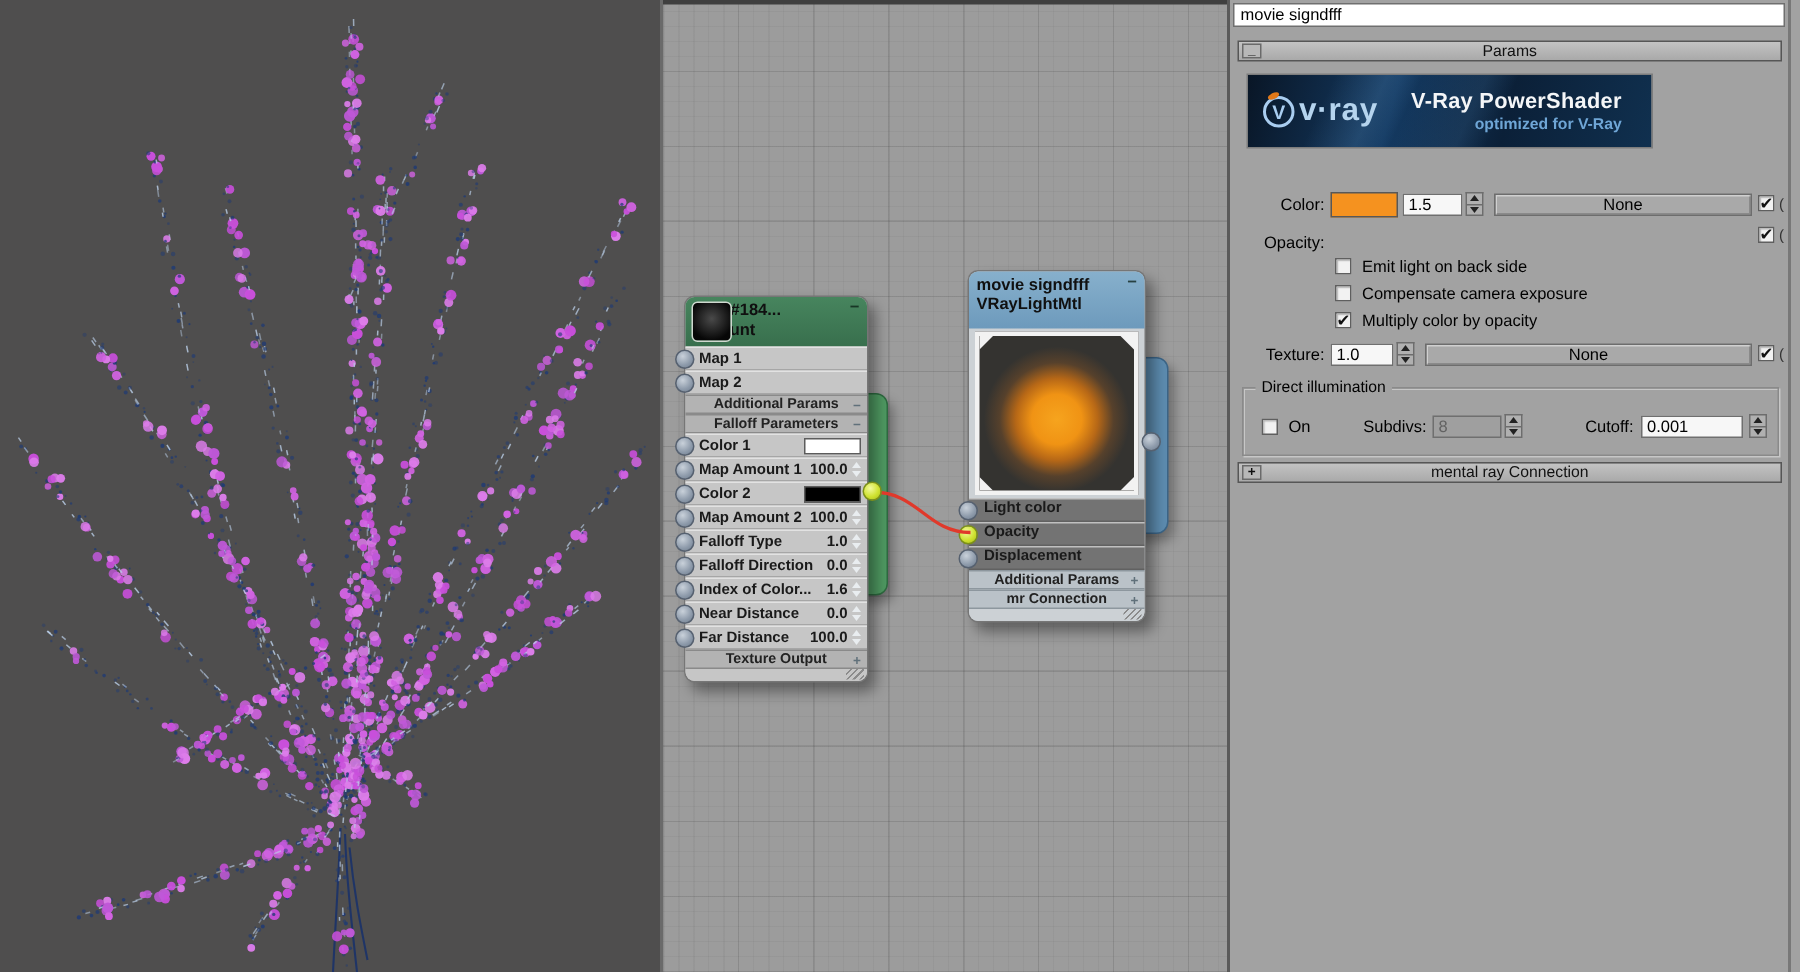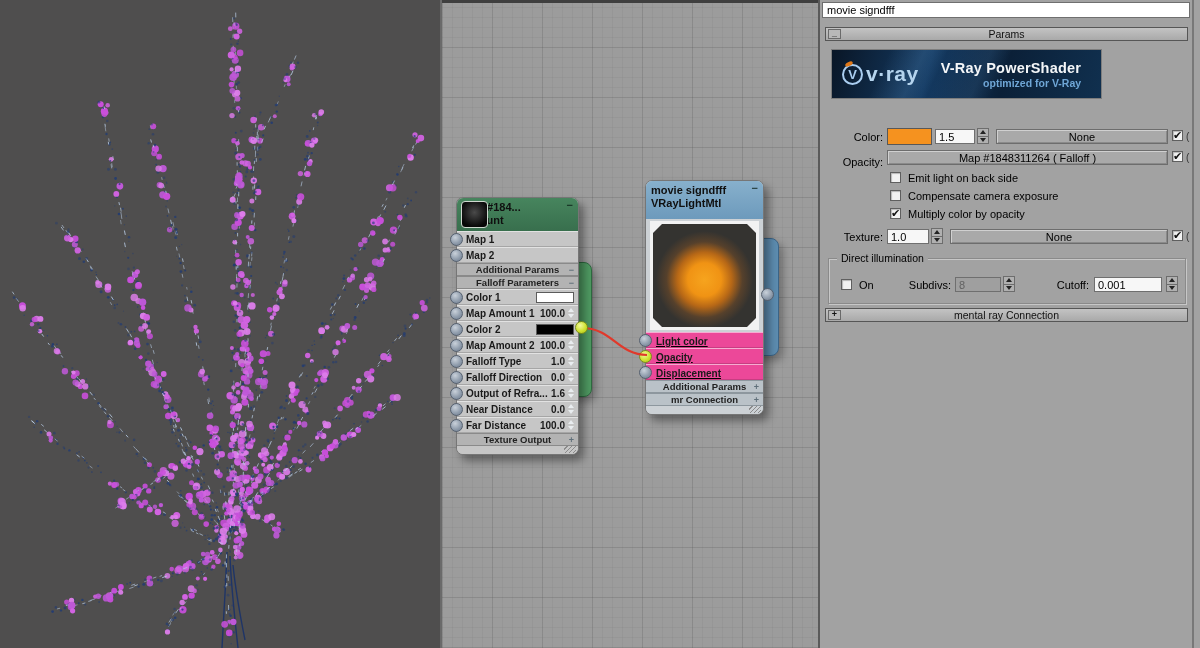--- a/index.html
+++ b/index.html
@@ -66,22 +66,22 @@
   #vlm-node .node-hdr { background:linear-gradient(#87b0cc,#6d9abc); height:38px; }
   .preview { position:relative; margin:2px 4px; height:109px; background:#343330; border:3px solid #f2f2f2;
     overflow:hidden; }
   .glow { position:absolute; inset:0;
     background:radial-gradient(circle at 50% 54%, #f6a41e 0%, #f09314 22%, rgba(226,121,14,.75) 36%, rgba(150,90,35,.35) 50%, rgba(60,55,48,0) 64%); }
   .corner { position:absolute; width:0; height:0; z-index:2; }
   .corner.tl { left:0; top:0; border-top:9px solid #f2f2f2; border-right:9px solid transparent; }
   .corner.tr { right:0; top:0; border-top:9px solid #f2f2f2; border-left:9px solid transparent; }
   .corner.bl { left:0; bottom:0; border-bottom:9px solid #f2f2f2; border-right:9px solid transparent; }
   .corner.br { right:0; bottom:0; border-bottom:9px solid #f2f2f2; border-left:9px solid transparent; }
-  .vrow { position:relative; height:16px; background:#ec4899; border-top:1px solid rgba(255,255,255,.55);
-    border-bottom:1px solid rgba(0,0,0,.15); display:flex; align-items:flex-end; padding-left:10px;text-decoration:underline; }
+  .vrow { position:relative; height:16px; background:#737373; border-top:1px solid rgba(255,255,255,.55);
+    border-bottom:1px solid rgba(0,0,0,.15); display:flex; align-items:flex-start; padding-left:10px; }
   .vsub { position:relative; height:13px; background:#bac2c8; border:1px solid #8d979e; border-left:none; border-right:none;
     display:flex; align-items:center; justify-content:center; }
   .vsub .fsub-label { font-size:9.5px; font-weight:600; color:#222; }
   .vsub .glyph { position:absolute; right:4px; font-size:9px; color:#60707a; font-weight:bold; }
   #vlm-node .nfoot { background:#ccd1d5; }
 
   #wire-svg { position:absolute; inset:0; width:380px; height:648px; pointer-events:none; z-index:3; }
   #wire-svg path { fill:none; stroke:#e0392b; stroke-width:2.2px; }
 
   
@@ -2623,21 +2623,21 @@
         <span class="socket"></span>
         <span class="frow-label">Falloff Direction</span>
         <span class="frow-val">0.0</span>
         <span class="mini-spin">
             <i class="up"></i>
             <i class="dn"></i>
           </span>
       </div>
       <div class="frow">
         <span class="socket"></span>
-        <span class="frow-label">Output of Refra...</span>
+        <span class="frow-label">Index of Color...</span>
         <span class="frow-val">1.6</span>
         <span class="mini-spin">
             <i class="up"></i>
             <i class="dn"></i>
           </span>
       </div>
       <div class="frow">
         <span class="socket"></span>
         <span class="frow-label">Near Distance</span>
         <span class="frow-val">0.0</span>
@@ -2739,21 +2739,20 @@
         </b>
         <b class="dn">
           <i></i>
         </b>
       </span>
     <span class="pbtn" style="left:176px;top:129px;width:172px">None</span>
     <span class="cb on" style="left:352px;top:130px"></span>
     <span class="edge-g" style="left:366px;top:131px">(</span>
 
     <span class="plabel" style="left:3px;top:156px;width:60px">Opacity:</span>
-    <span class="pbtn" style="left:67px;top:150px;width:281px">Map #1848311264 ( Falloff )</span>
     <span class="cb on" style="left:352px;top:151px"></span>
     <span class="edge-g" style="left:366px;top:152px">(</span>
 
     <span class="cb" style="left:70px;top:172px"></span>
     <span class="cblabel" style="left:88px;top:172px">Emit light on back side</span>
     <span class="cb" style="left:70px;top:190px"></span>
     <span class="cblabel" style="left:88px;top:190px">Compensate camera exposure</span>
     <span class="cb on" style="left:70px;top:208px"></span>
     <span class="cblabel" style="left:88px;top:208px">Multiply color by opacity</span>
 

